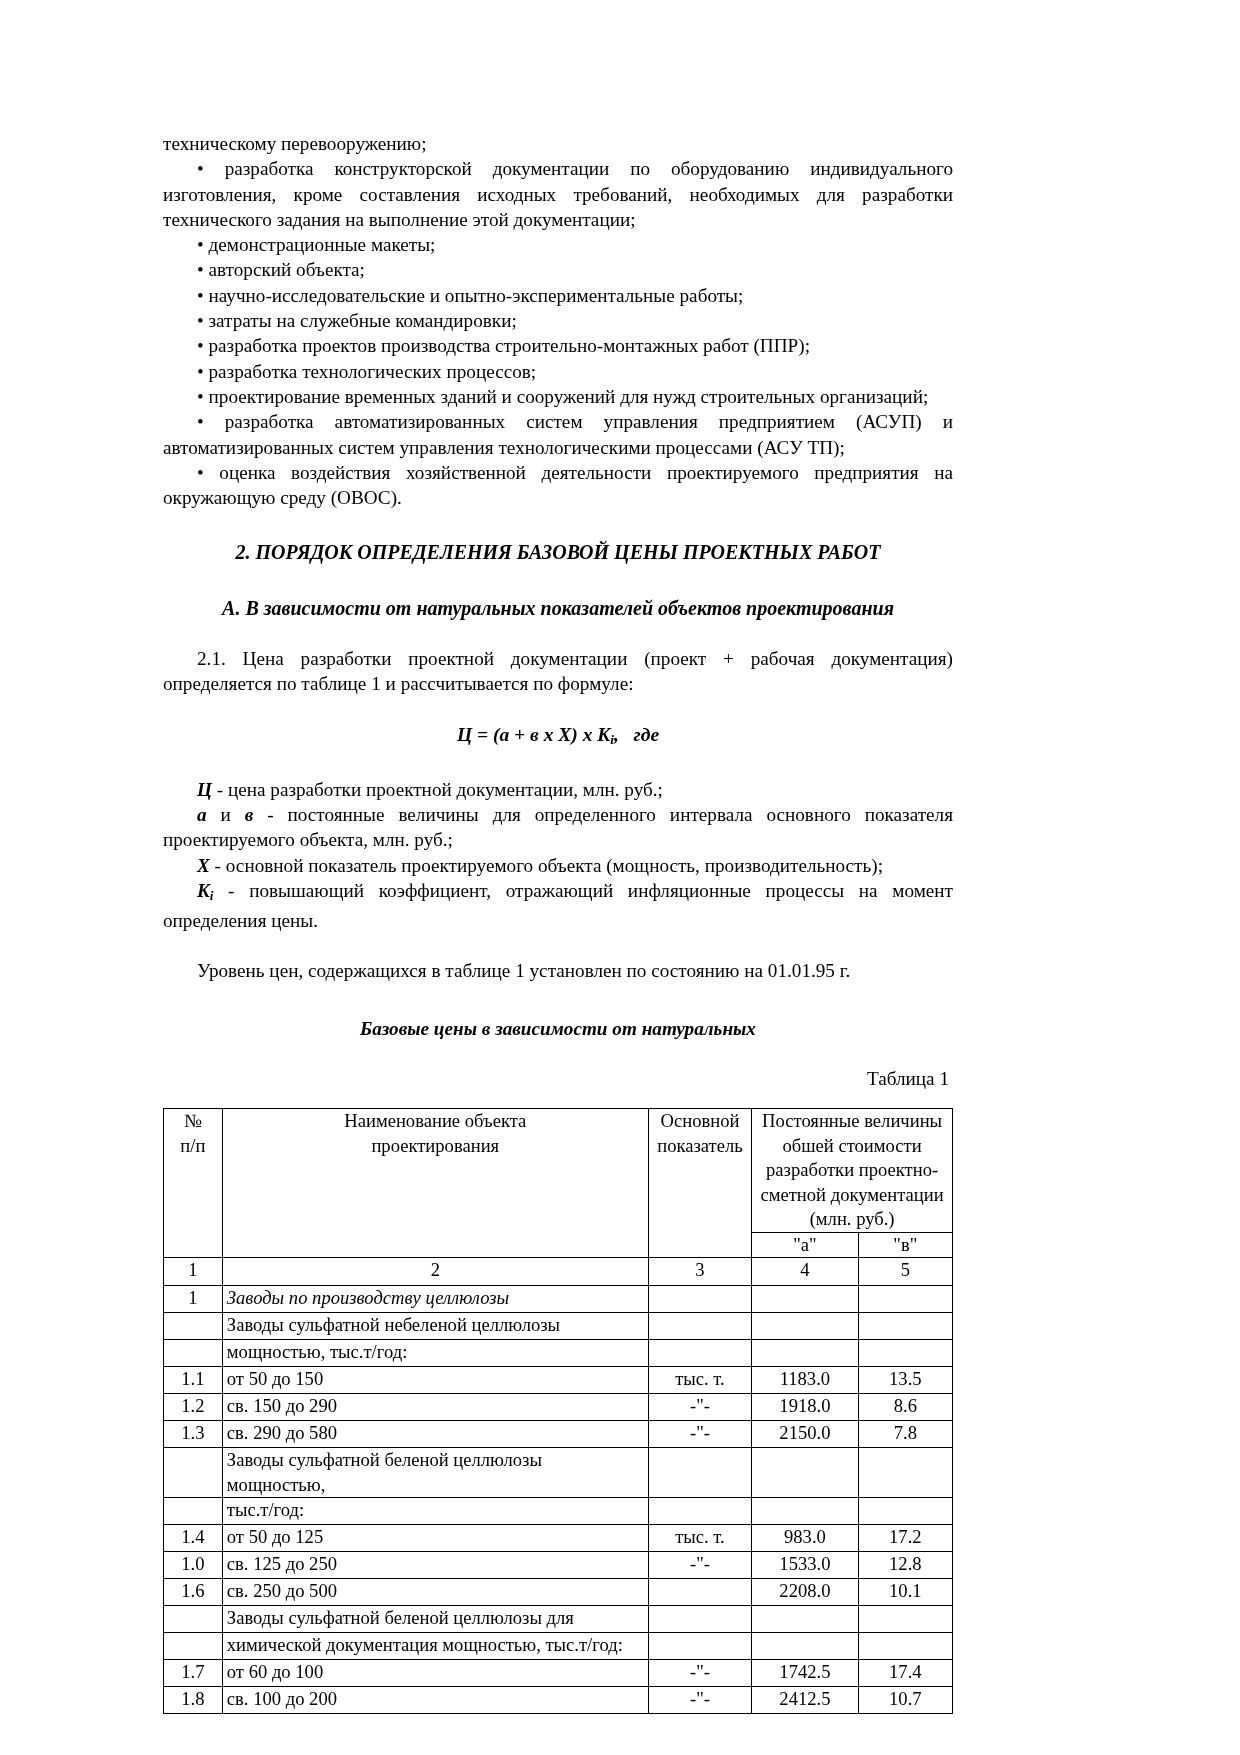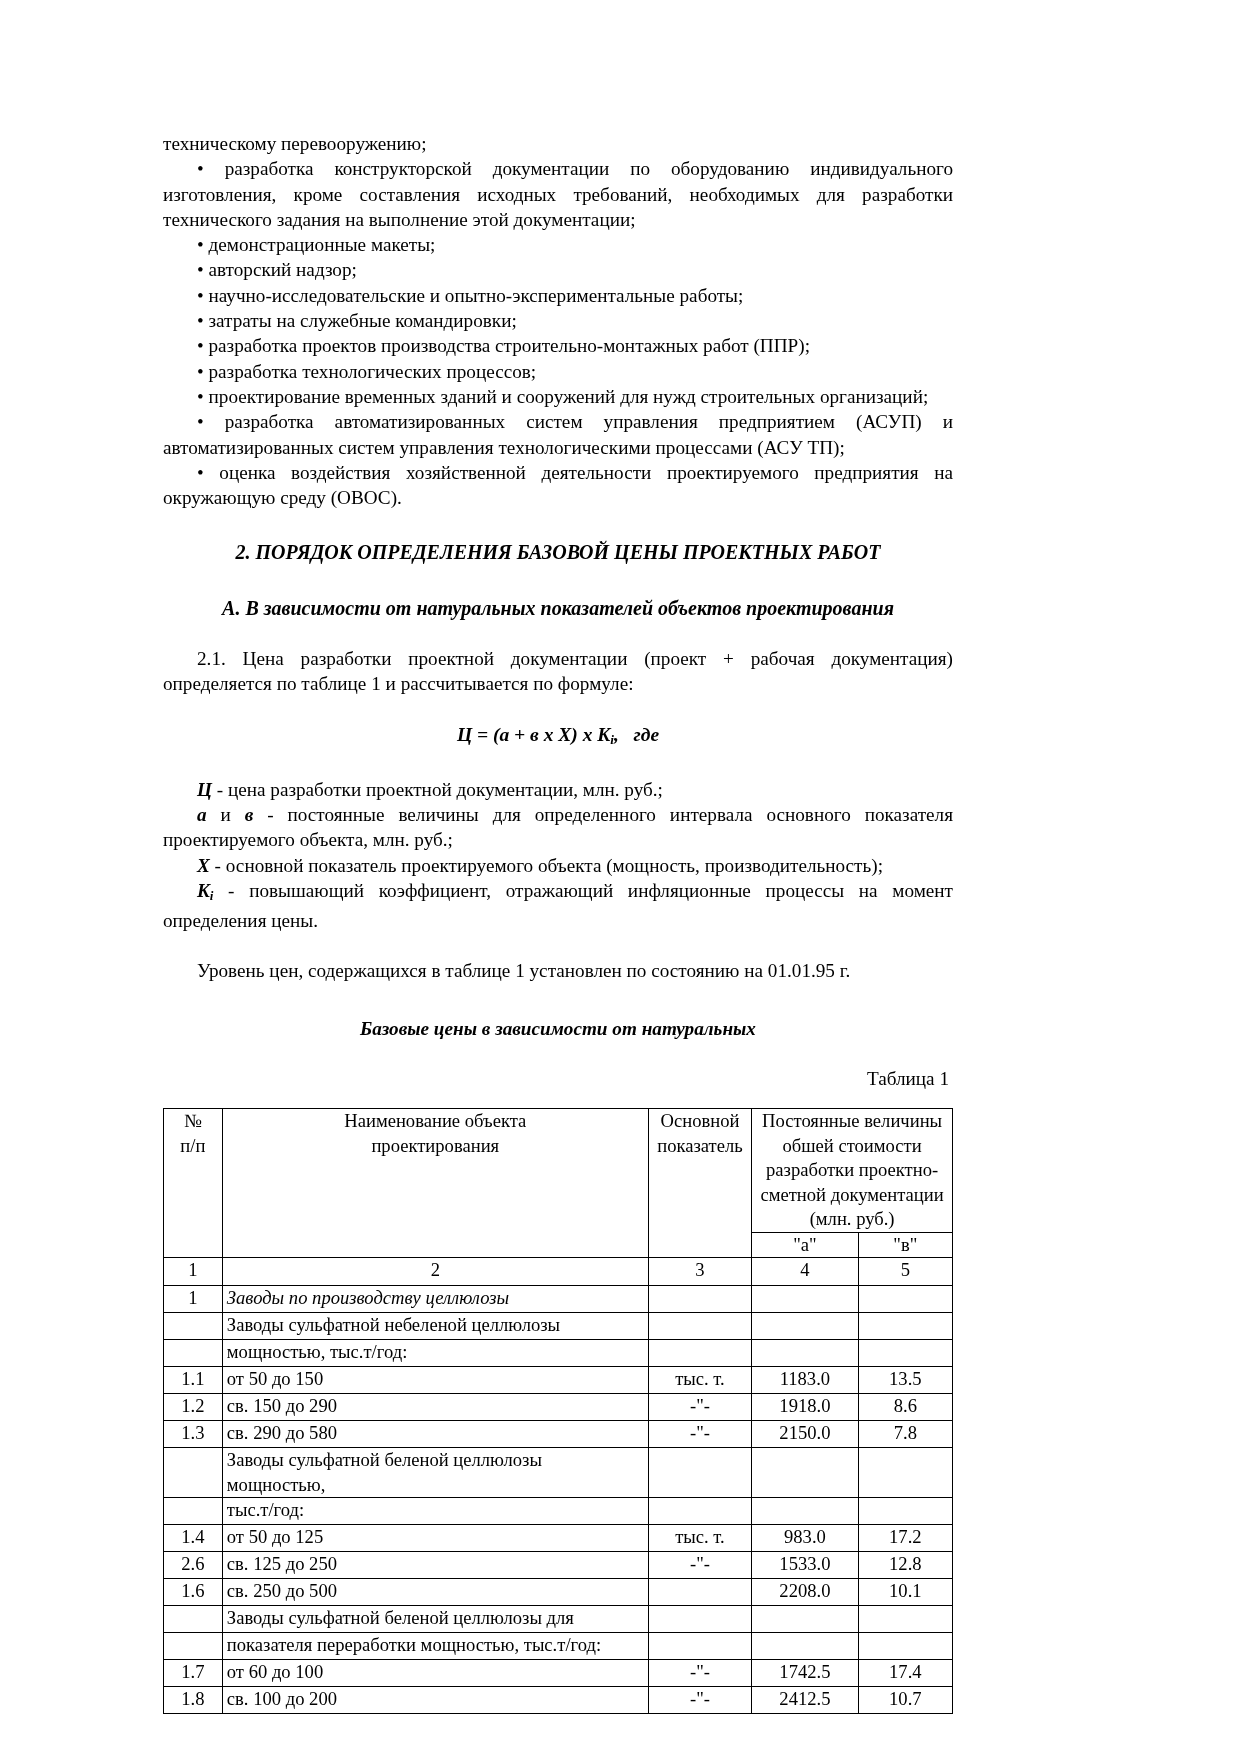--- a/index.html
+++ b/index.html
@@ -138,21 +138,21 @@
 </style>
 </head>
 <body>
 
 <div class="page">
 
   <p class="para">техническому перевооружению;</p>
 
   <p class="bullet-line bullet-just">• разработка конструкторской документации по оборудованию индивидуального изготовления, кроме составления исходных требований, необходимых для разработки технического задания на выполнение этой документации;</p>
   <p class="bullet-line">• демонстрационные макеты;</p>
-  <p class="bullet-line">• авторский надзор;</p>
+  <p class="bullet-line">• авторский объекта;</p>
   <p class="bullet-line">• научно-исследовательские и опытно-экспериментальные работы;</p>
   <p class="bullet-line">• затраты на служебные командировки;</p>
   <p class="bullet-line">• разработка проектов производства строительно-монтажных работ (ППР);</p>
   <p class="bullet-line">• разработка технологических процессов;</p>
   <p class="bullet-line">• проектирование временных зданий и сооружений для нужд строительных организаций;</p>
   <p class="bullet-line bullet-just">• разработка автоматизированных систем управления предприятием (АСУП) и автоматизированных систем управления технологическими процессами (АСУ ТП);</p>
   <p class="bullet-line bullet-just">• оценка воздействия хозяйственной деятельности проектируемого предприятия на окружающую среду (ОВОС).</p>
 
   <p class="heading-center h-main">2. ПОРЯДОК ОПРЕДЕЛЕНИЯ БАЗОВОЙ ЦЕНЫ ПРОЕКТНЫХ РАБОТ</p>
 
@@ -290,21 +290,21 @@
           <td style="text-align: center;"></td>
         </tr>
         <tr class="tight nb-top nb-bottom">
           <td style="text-align: center;">1.4</td>
           <td class="r-name-center">от 50 до 125</td>
           <td style="text-align: center;">тыс. т.</td>
           <td style="text-align: center;">983.0</td>
           <td style="text-align: center;">17.2</td>
         </tr>
         <tr class="tight nb-top nb-bottom">
-          <td style="text-align: center;">2.6</td>
+          <td style="text-align: center;">1.0</td>
           <td class="r-name-center">св. 125 до 250</td>
           <td style="text-align: center;">-"-</td>
           <td style="text-align: center;">1533.0</td>
           <td style="text-align: center;">12.8</td>
         </tr>
         <tr class="tight nb-top nb-bottom">
           <td style="text-align: center;">1.6</td>
           <td class="r-name-center">св. 250 до 500</td>
           <td style="text-align: center;"></td>
           <td style="text-align: center;">2208.0</td>
@@ -312,21 +312,21 @@
         </tr>
         <tr class="tight nb-top nb-bottom">
           <td style="text-align: center;"></td>
           <td class="r-name-left">Заводы сульфатной беленой целлюлозы для</td>
           <td style="text-align: center;"></td>
           <td style="text-align: center;"></td>
           <td style="text-align: center;"></td>
         </tr>
         <tr class="tight nb-top nb-bottom">
           <td style="text-align: center;"></td>
-          <td class="r-name-left">показателя переработки мощностью, тыс.т/год:</td>
+          <td class="r-name-left">химической документация мощностью, тыс.т/год:</td>
           <td style="text-align: center;"></td>
           <td style="text-align: center;"></td>
           <td style="text-align: center;"></td>
         </tr>
         <tr class="tight nb-top nb-bottom">
           <td style="text-align: center;">1.7</td>
           <td class="r-name-center">от 60 до 100</td>
           <td style="text-align: center;">-"-</td>
           <td style="text-align: center;">1742.5</td>
           <td style="text-align: center;">17.4</td>

